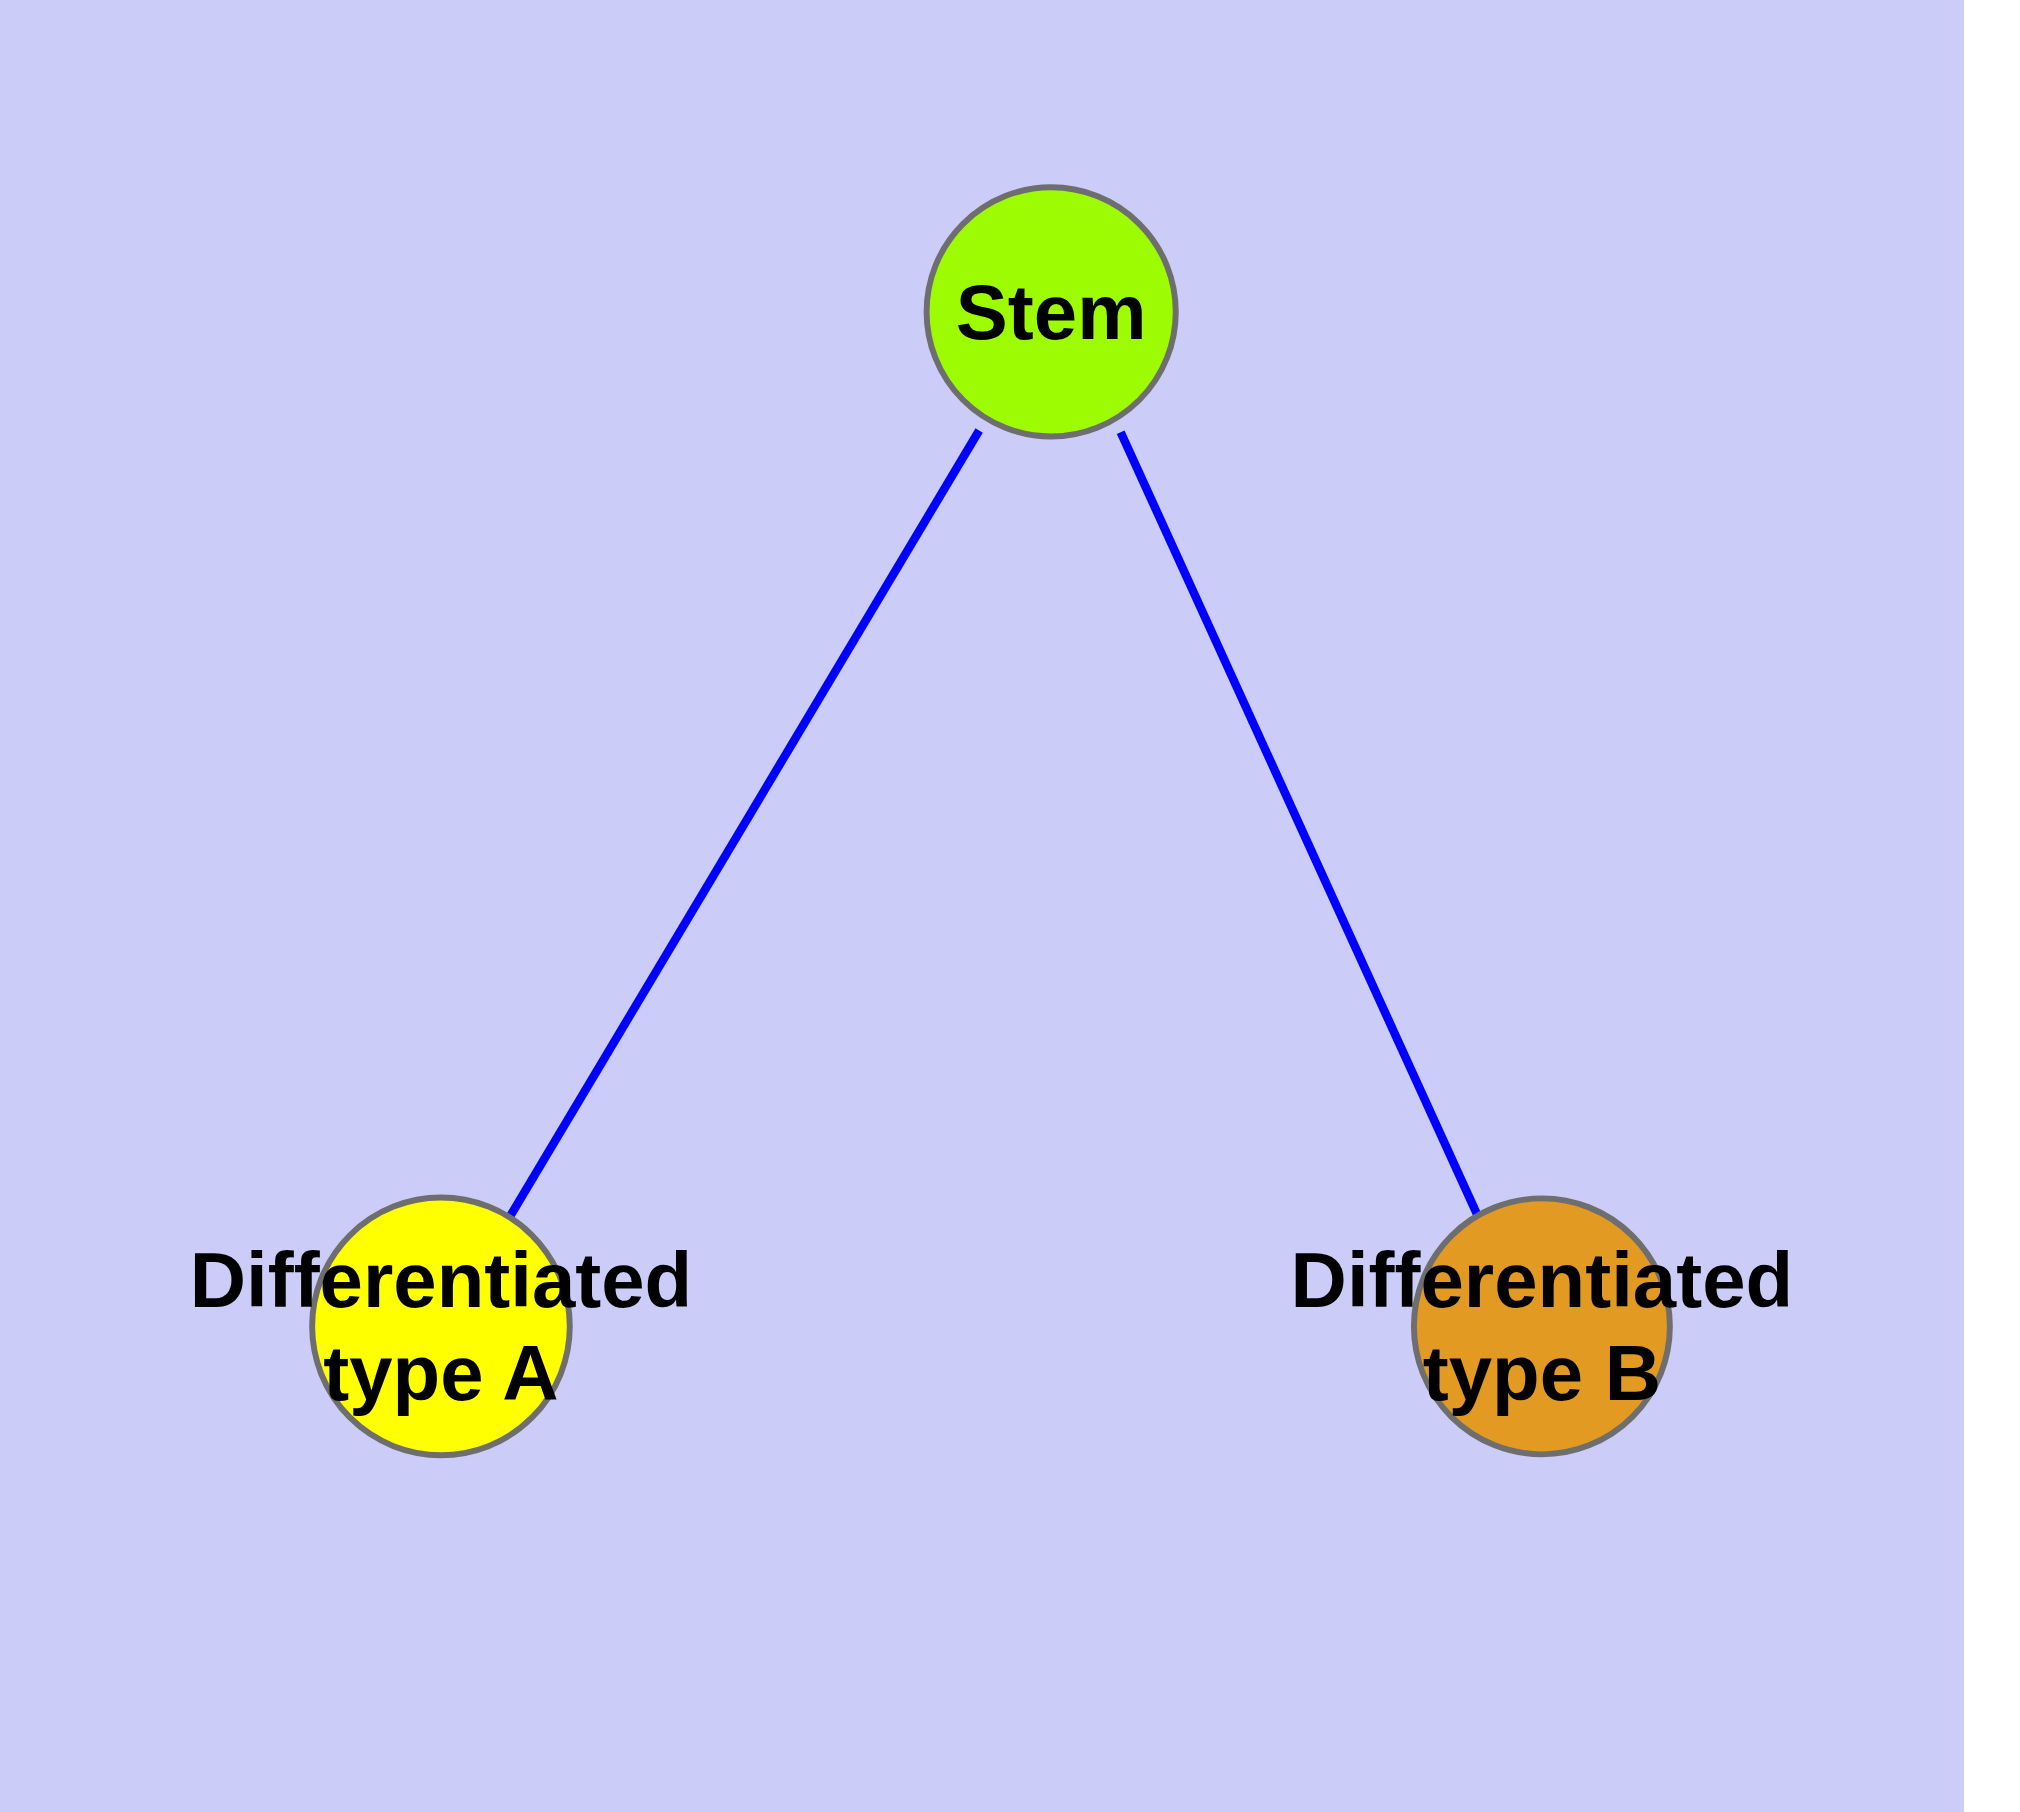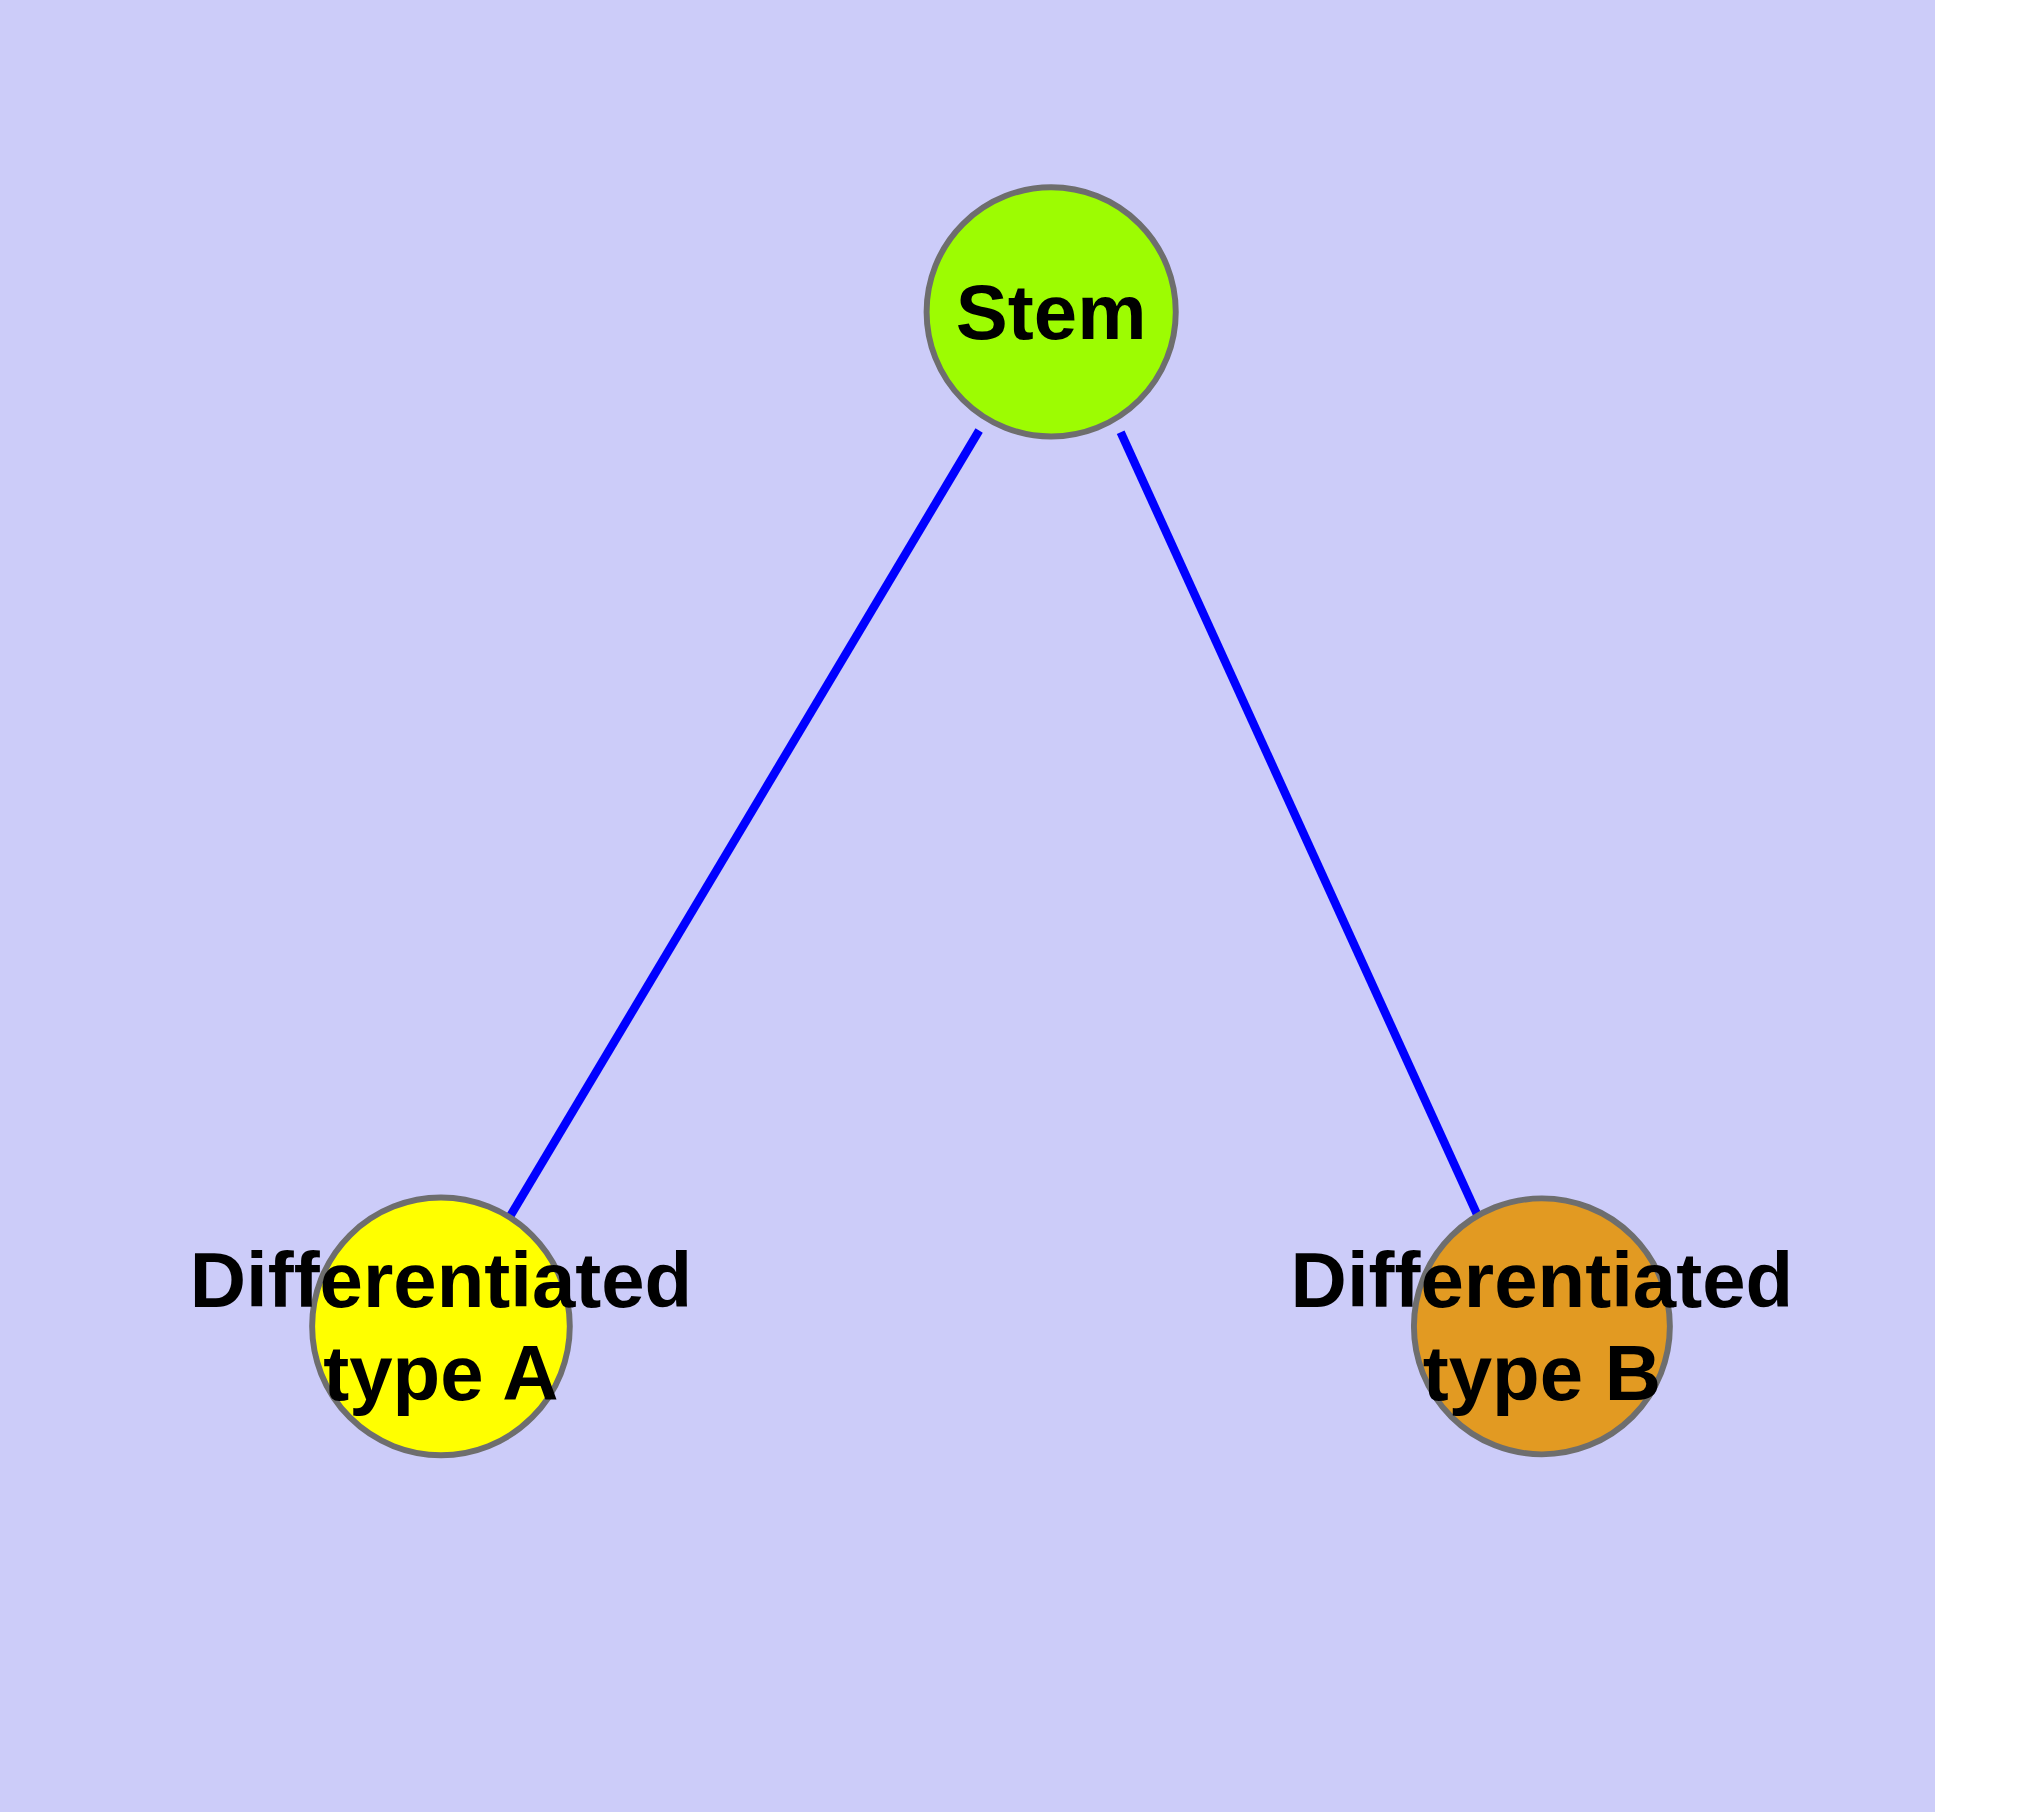--- a/index.html
+++ b/index.html
@@ -9,20 +9,21 @@
   body {
     background: #ffffff;
     font-family: "Liberation Sans", sans-serif;
   }
   #canvas {
     position: relative;
     width: 1935px;
     height: 1812px;
     background: #ccccf9;
     overflow: hidden;
+    padding-left: 29px;
   }
   #graph-svg {
     position: absolute;
     left: 0;
     top: 0;
     width: 2021px;
     height: 1812px;
   }
   .edge-line {
     stroke: #0000ff;

